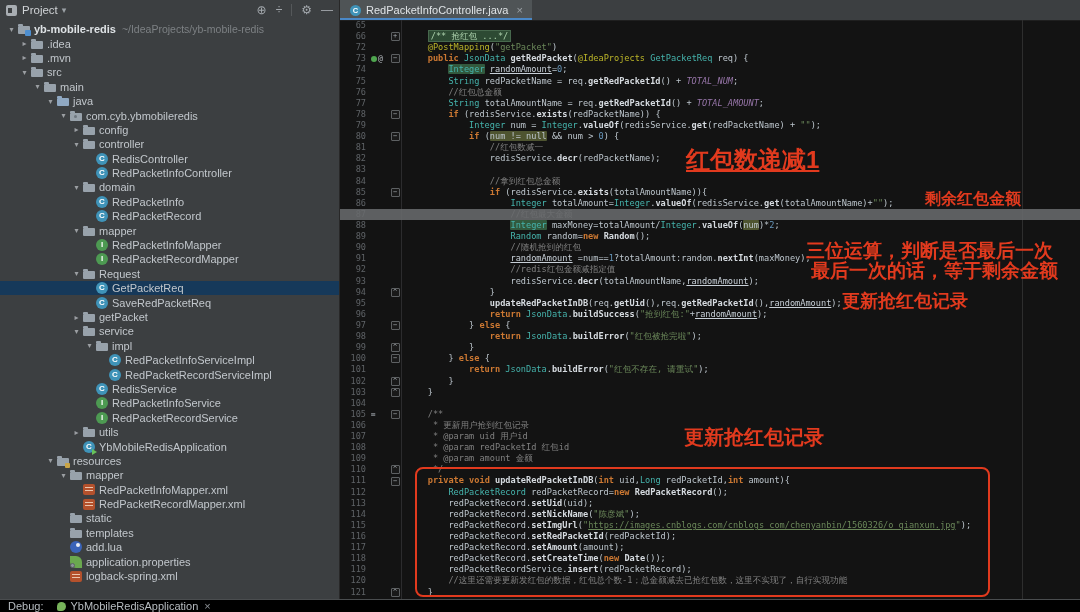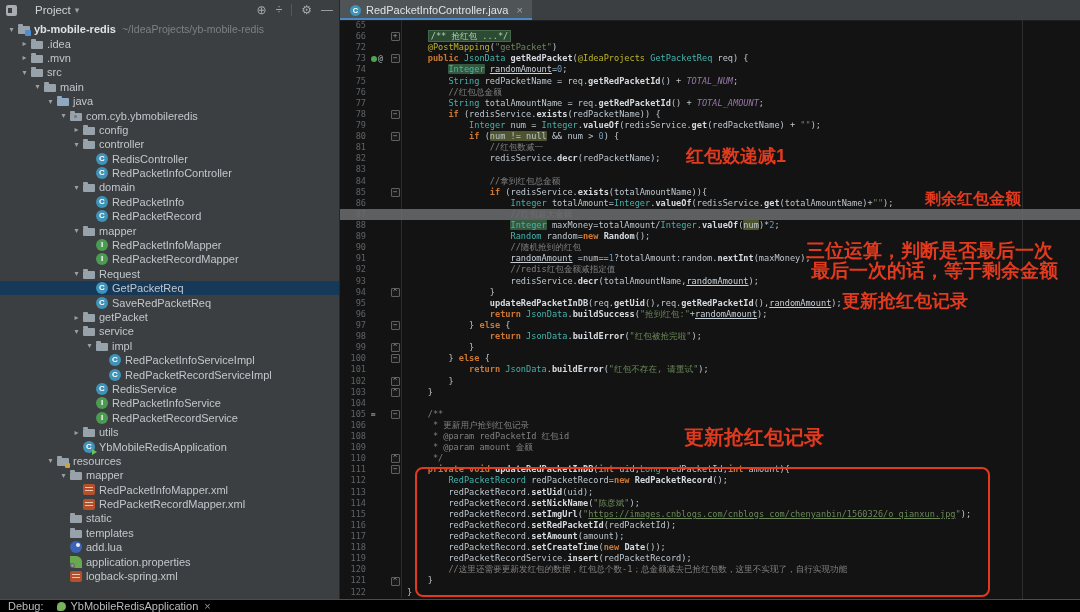--- a/index.html
+++ b/index.html
@@ -2,21 +2,21 @@
 <html><head>
 <meta charset="utf-8">
 <style>
   html,body{margin:0;padding:0;background:#2b2b2b;}
   #app{position:relative;width:1080px;height:612px;background:#3c3f41;overflow:hidden;
        font-family:"Liberation Sans",sans-serif;-webkit-font-smoothing:antialiased;}
 
   
   #project-panel{position:absolute;left:0;top:0;width:340px;height:612px;background:#3c3f41;border-right:1px solid #282828;box-sizing:border-box;}
   #ppheader{height:20px;display:flex;align-items:center;padding:0 6px;color:#d0d3d6;font-size:11.5px;}
-  #ppheader .ttl{margin-left:18px;}
+  #ppheader .ttl{margin-left:5px;}
   #ppheader .caret{margin-left:4px;color:#9aa0a5;font-size:9px;}
   .toolwin-ic{width:11px;height:11px;background:#a8adb2;border-radius:2px;position:relative;flex:none;}
   .toolwin-ic::after{content:"";position:absolute;left:2px;top:3px;width:4px;height:5px;background:#3c3f41;}
   #ppactions{margin-left:auto;display:flex;align-items:center;gap:9px;color:#a3a8ad;font-size:12px;}
   #ppactions .sep{width:1px;height:12px;background:#55585a;}
   #ppactions span{cursor:default;}
 
   #tree{position:absolute;left:0;top:22px;right:0;bottom:12px;overflow:hidden;font-size:11px;color:#c2c7cc;}
   .trow{height:14.4px;display:flex;align-items:center;white-space:nowrap;}
   .trow.sel{background:#16395a;}
@@ -551,20 +551,26 @@
           </span>
           <div class="codetext">    <span class="tk-c">/**</span></div>
         </div>
         <div class="cl">
           <span class="lnum">106</span>
           <span class="gslot"></span>
           <span class="gfold"></span>
           <div class="codetext">    <span class="tk-c"> * 更新用户抢到红包记录</span></div>
         </div>
         <div class="cl">
+          <span class="lnum">107</span>
+          <span class="gslot"></span>
+          <span class="gfold"></span>
+          <div class="codetext">    <span class="tk-c"> * @param uid 用户id</span></div>
+        </div>
+        <div class="cl">
           <span class="lnum">108</span>
           <span class="gslot"></span>
           <span class="gfold"></span>
           <div class="codetext">    <span class="tk-c"> * @param redPacketId 红包id</span></div>
         </div>
         <div class="cl">
           <span class="lnum">109</span>
           <span class="gslot"></span>
           <span class="gfold"></span>
           <div class="codetext">    <span class="tk-c"> * @param amount 金额</span></div>
@@ -660,19 +666,19 @@
   <div id="band" style="top: 209.04px;"></div>
   <div id="redbox" style="left: 415px; top: 467px; width: 571px; height: 126px;"></div>
 
   <div id="statusbar">
     <span class="lab">Debug:</span>
     <span class="spring"></span>
     <span>YbMobileRedisApplication</span>
     <span class="close">×</span>
   </div>
 
-<div class="note" style="left: 686px; top: 144px; font-size: 18px;">红包数递减1</div>
+<div class="note" style="left: 686px; top: 144px; font-size: 24px; text-decoration: underline;">红包数递减1</div>
     <div class="note" style="left: 925px; top: 189px; font-size: 16px;">剩余红包金额</div>
     <div class="note" style="left: 806px; top: 238px; font-size: 19px;">三位运算，判断是否最后一次</div>
     <div class="note" style="left: 811px; top: 258px; font-size: 19px;">最后一次的话，等于剩余金额</div>
     <div class="note" style="left: 842px; top: 289px; font-size: 18px;">更新抢红包记录</div>
     <div class="note" style="left: 684px; top: 424px; font-size: 20px;">更新抢红包记录</div>
   </div>
 
 </body></html>

